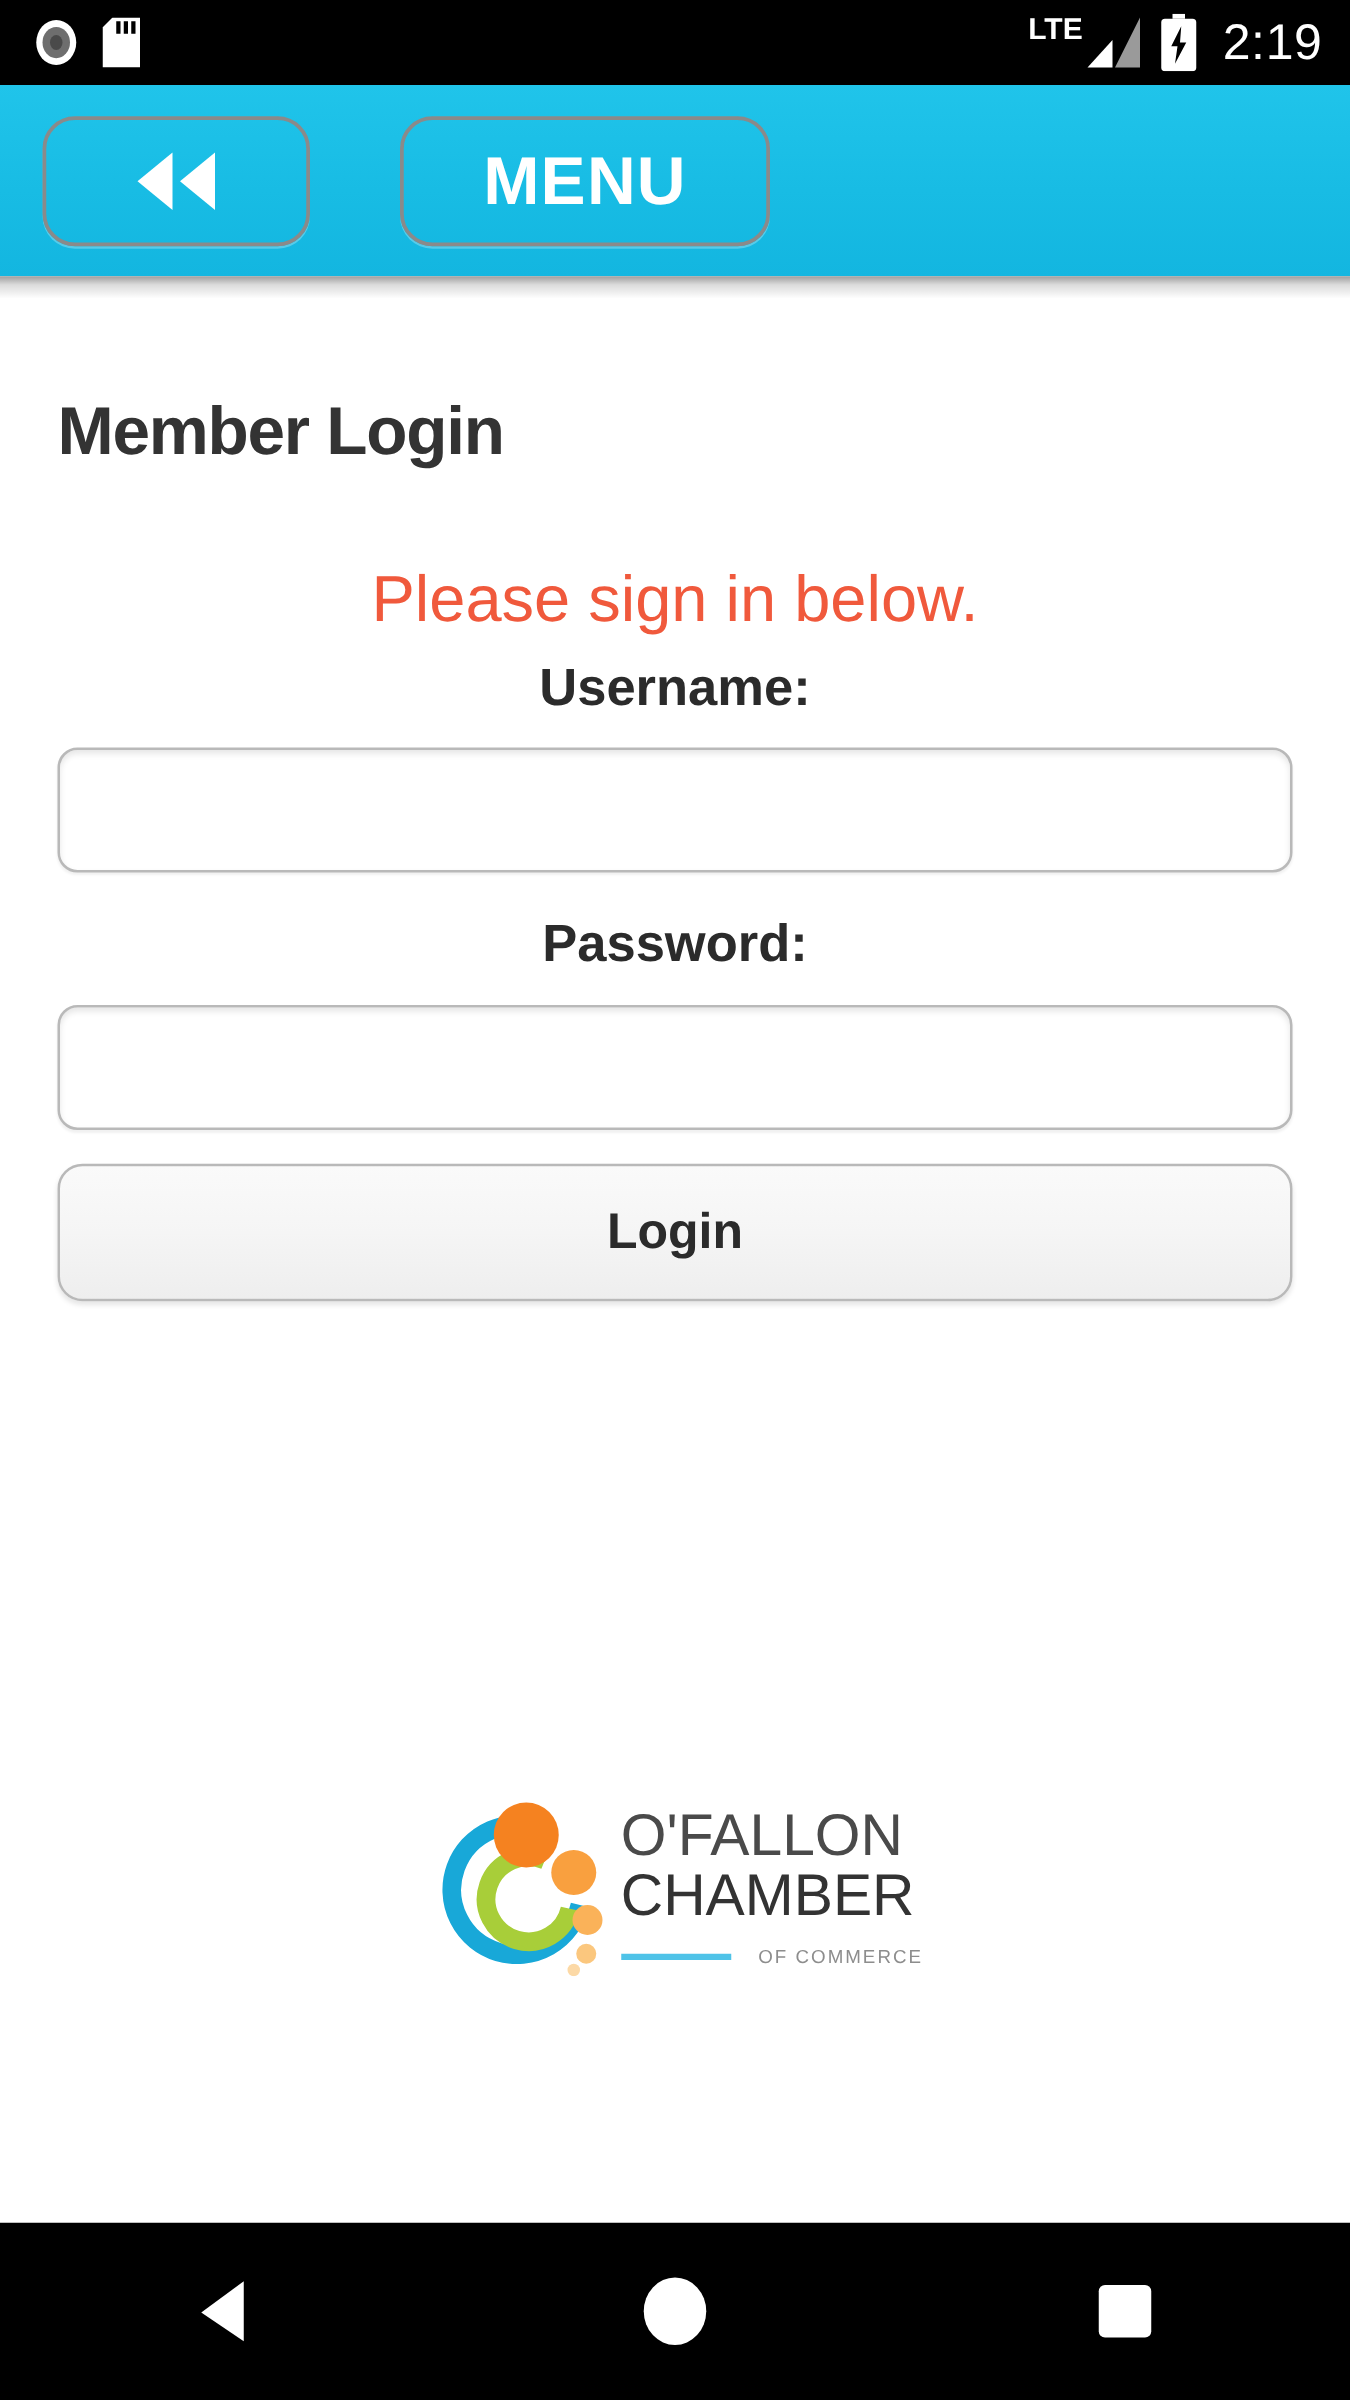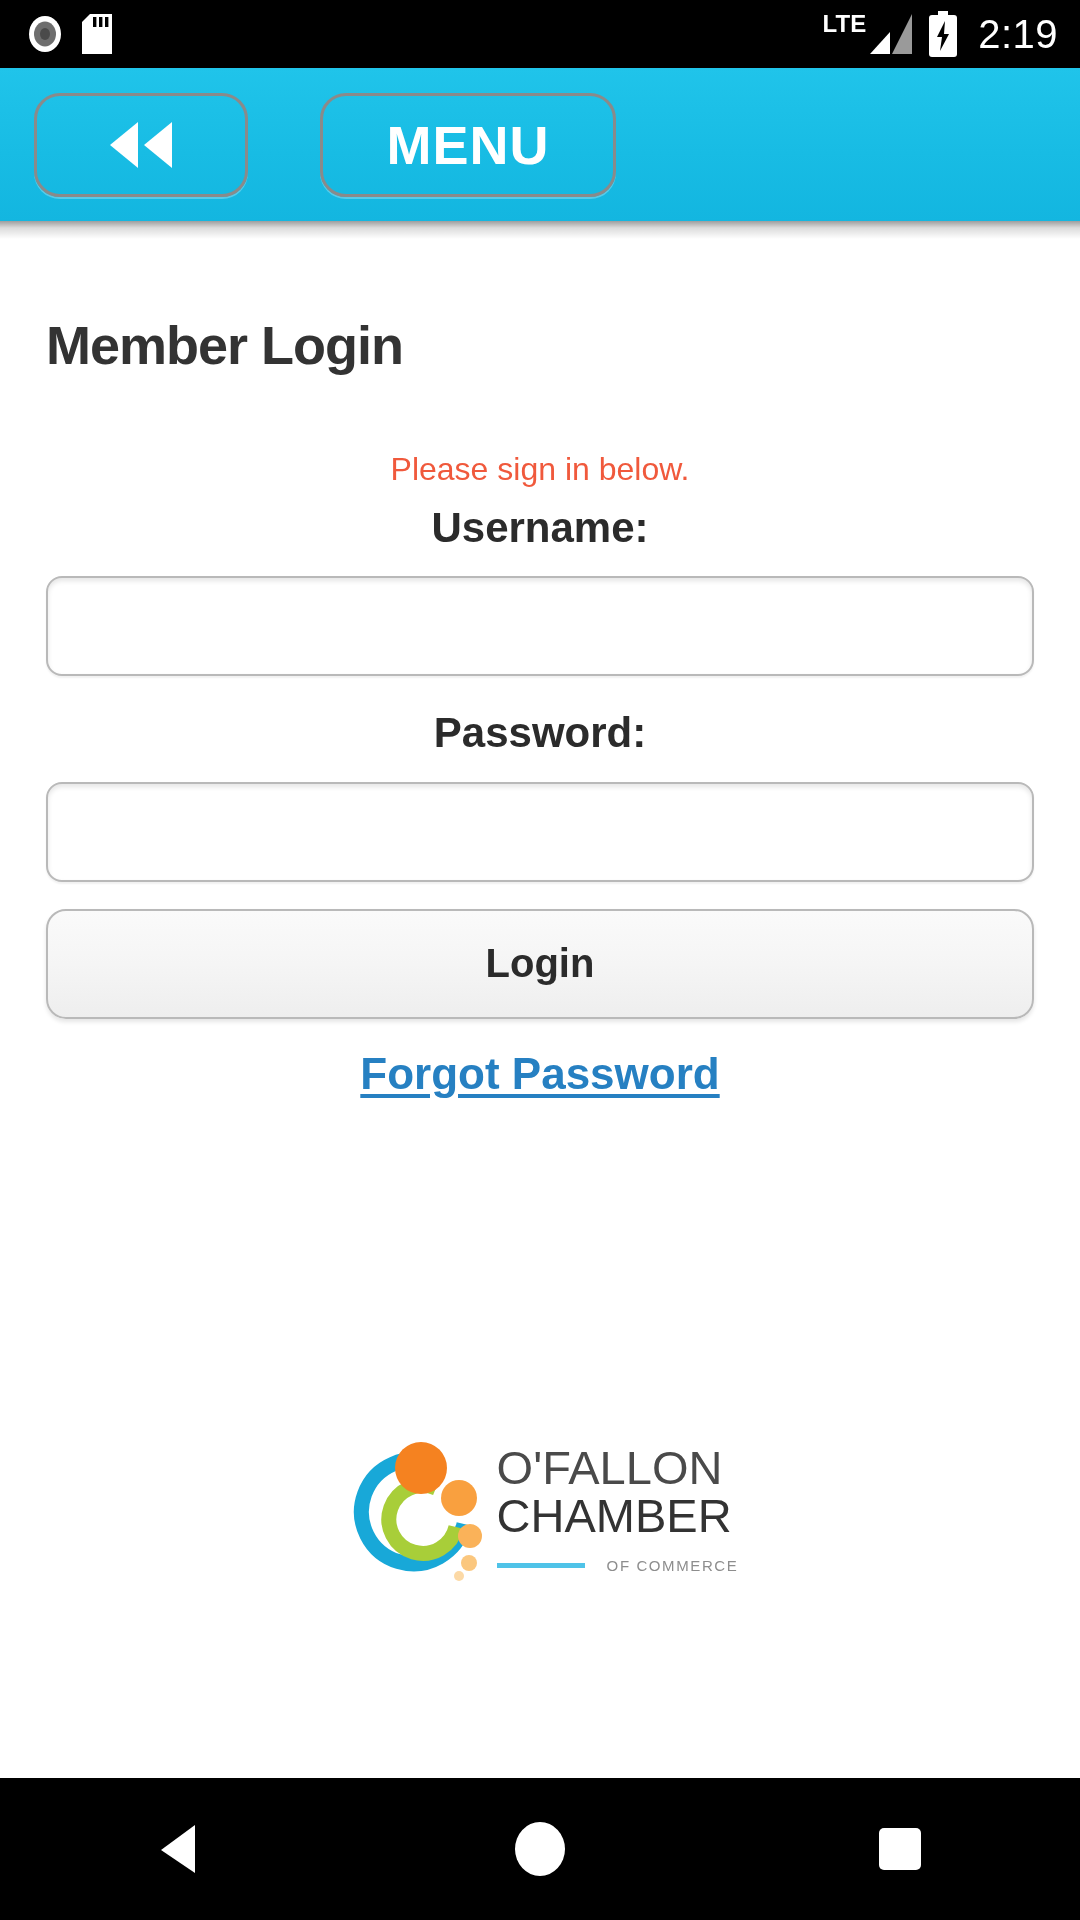--- a/index.html
+++ b/index.html
@@ -115,21 +115,21 @@
     font-weight: bold;
     color: #333333;
     letter-spacing: -1px;
     line-height: 1;
   }
 
   .signin-msg {
     margin-top: 80px;
     text-align: center;
     color: #F0593C;
-    font-size: 32px;
+    font-size: 52px;
     font-weight: 400;
     line-height: 1.1;
   }
 
   .field-label {
     text-align: center;
     color: #2b2b2b;
     font-size: 42px;
     font-weight: bold;
     margin-top: 18px;
@@ -315,23 +315,20 @@
     <div class="signin-msg">Please sign in below.</div>
 
     <div class="field-label">Username:</div>
     <input class="text-input" type="text" placeholder="" style="">
 
     <div class="field-label pw">Password:</div>
     <input class="text-input" type="password" placeholder="" style="">
 
     <button class="login-btn">Login</button>
 
-    <div class="forgot-wrap">
-      <span class="forgot-link">Forgot Password</span>
-    </div>
 
     <div class="logo-wrap">
       <div class="logo">
         <svg width="145" height="145" viewBox="0 0 145 145">
 
           <path d="M92 28
                    A 52 52 0 1 0 122 88" fill="none" stroke="#18A8D8" stroke-width="15" stroke-linecap="butt"></path>
 
           <path d="M94 52
                    A 34 34 0 1 0 114 91" fill="none" stroke="#A8CE39" stroke-width="15" stroke-linecap="butt"></path>

